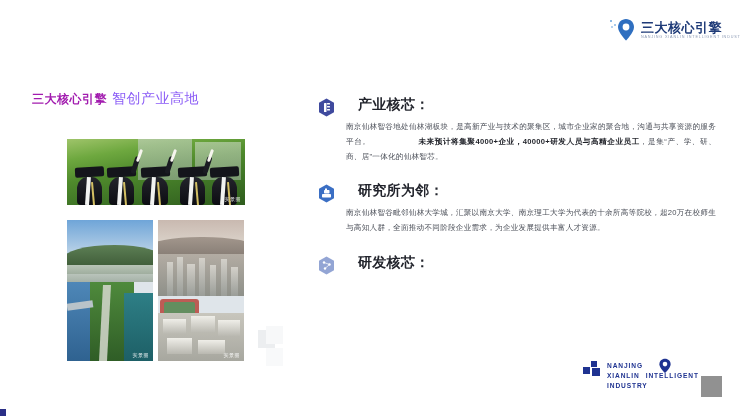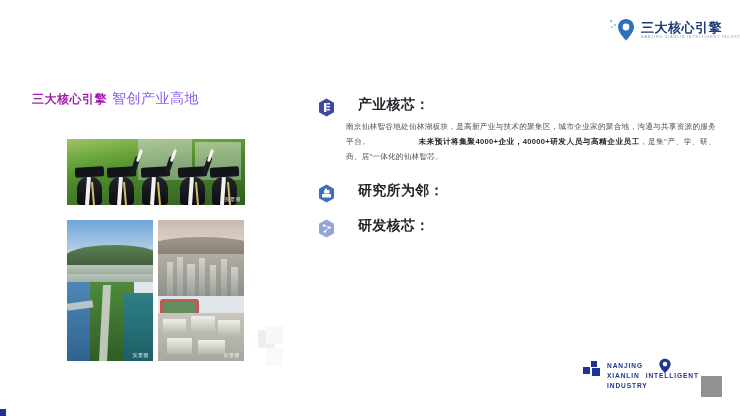--- a/index.html
+++ b/index.html
@@ -245,20 +245,21 @@
     <div class="block">
       <div class="hexicon">
         <svg viewBox="0 0 34 38">
           <path d="M17 1 L32 9.5 L32 28.5 L17 37 L2 28.5 L2 9.5 Z" fill="#3b6fc4"></path>
           <rect x="8" y="20" width="18" height="7" rx="1.5" fill="#ffffff"></rect>
           <rect x="12" y="12" width="11" height="7" rx="1.5" fill="#ffffff"></rect>
           <rect x="14" y="9" width="4" height="3" fill="#ffffff"></rect>
         </svg>
       </div>
       <div class="b-head">研究所为邻：</div>
+      <div class="b-body"><span>南京仙林智谷毗邻仙林大学城，汇聚以南京大学、南京理工大学为代表的十余所高等院校，超20万在校师生与高知人群，全面推动不同阶段企业需求，为企业发展提供丰富人才资源。</span><b></b><span></span></div>
     </div>
 
     <div class="block">
       <div class="hexicon">
         <svg viewBox="0 0 34 38">
           <path d="M17 1 L32 9.5 L32 28.5 L17 37 L2 28.5 L2 9.5 Z" fill="#93a5d4"></path>
           <circle cx="12" cy="13" r="2.4" fill="#ffffff"></circle>
           <circle cx="23" cy="17" r="2.4" fill="#ffffff"></circle>
           <circle cx="14" cy="25" r="2.4" fill="#ffffff"></circle>
           <path d="M12 13 L23 17 L14 25" stroke="#ffffff" stroke-width="1.4" fill="none"></path>

